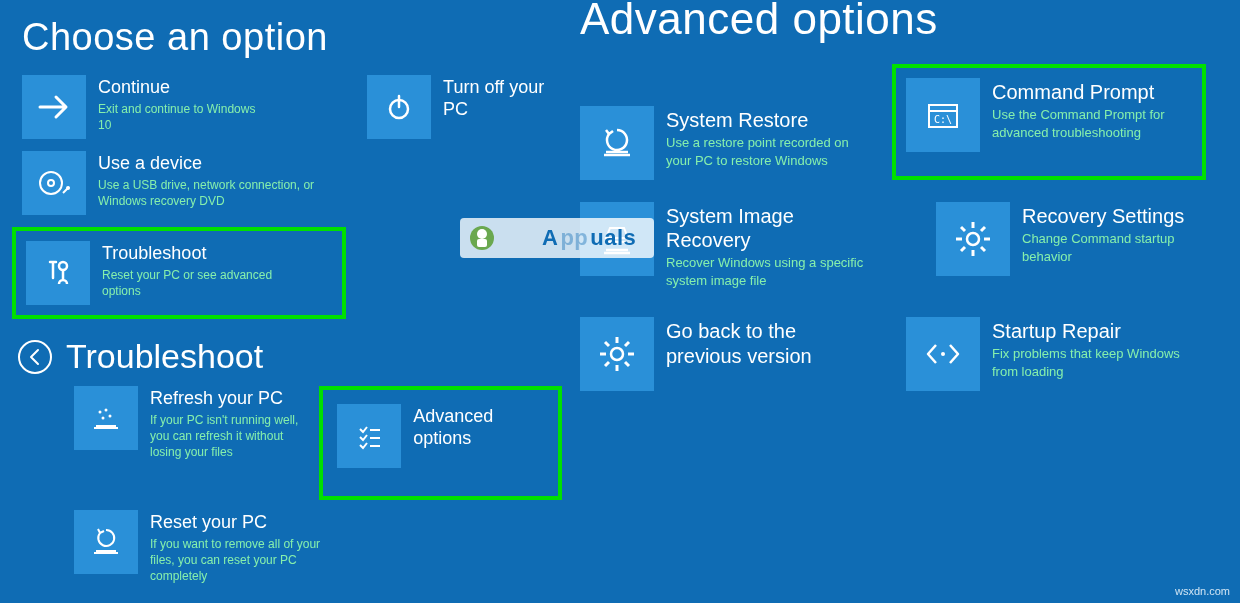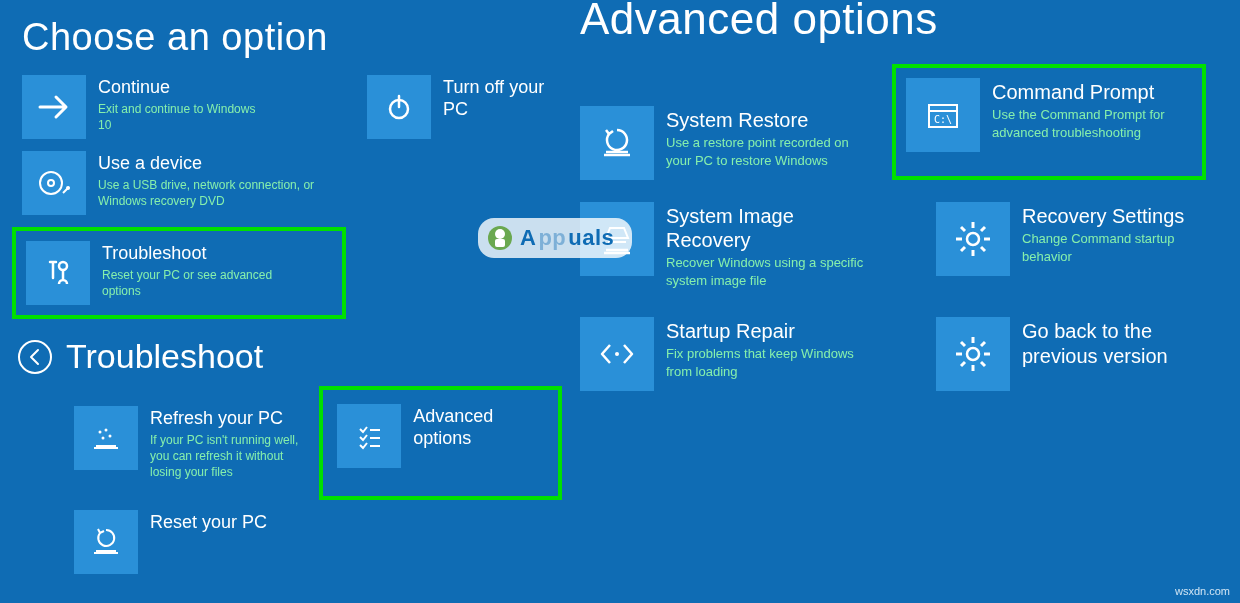--- a/index.html
+++ b/index.html
@@ -46,29 +46,29 @@
     .tile-text { padding-top: 2px; max-width: 190px; }
     .tile-title { font-size: 18px; font-weight: 400; line-height: 1.2; margin-bottom: 2px; }
     .tile-desc { font-size: 12px; line-height: 1.35; color: #86efac; }
 
     .tile.wide .tile-text { max-width: 220px; }
     .tile.narrow-text .tile-text { max-width: 180px; }
     .highlight-box { padding: 8px; border: 4px solid #00e000; display: inline-flex; }
 
     .indent { margin-left: 52px; }
 
-    .ts-row { display: flex; gap: 20px; margin-bottom: 10px; align-items: center; }
+    .ts-row { display: flex; gap: 20px; margin-bottom: 10px; align-items: flex-start; }
 
     .watermark {
-      position: absolute; left: 478px; top: 218px;
+      position: absolute; left: 460px; top: 218px;
       display: flex; align-items: center;
       background: rgba(255,255,255,.78);
       color: #1d5a87; padding: 4px 18px 4px 6px;
-      border-radius: 16px;
-      font-weight: 600; letter-spacing: .5px;
+      border-radius: 4px;
+      font-weight: 600; letter-spacing: .5px; gap: 40px;
     }
     .watermark .logo { width: 32px; height: 32px; margin-right: 4px; display:flex;align-items:center;justify-content:center;}
     .watermark .brand { font-size: 22px; color:#0f6cb4; }
     .wsxdn { position:absolute; right:10px; bottom:6px; font-size:11px; color:#e6f2fb; opacity:.9;text-align:right;}
     svg { display:block; }
   </style>
 </head>
 <body>
 
 <div class="col-left">
@@ -185,20 +185,21 @@
       <div class="tile-icon">
         <svg width="36" height="36" viewBox="0 0 36 36">
             <path d="M8 27 H28" stroke="#fff" stroke-width="2"></path>
             <path d="M6 29 H30" stroke="#fff" stroke-width="2"></path>
             <path d="M18 6 A8 8 0 1 1 12 9" stroke="#fff" stroke-width="2" fill="none"></path>
             <path d="M10 5 L12 9 L16 7" stroke="#fff" stroke-width="2" fill="none"></path>
           </svg>
       </div>
       <div class="tile-text">
         <div class="tile-title">Reset your PC</div>
+        <div class="tile-desc">If you want to remove all of your files, you can reset your PC completely</div>
       </div>
     </div>
   </div>
 </div>
 
 <div class="col-right">
   <div class="heading heading-right">Advanced options</div>
 
   <div style="display:flex; gap:16px; align-items:flex-end; margin-bottom:22px;">
     <div class="tile" style="padding-top:14px;">
@@ -267,50 +268,50 @@
         <div class="tile-title" style="font-size:20px;">Recovery Settings</div>
         <div class="tile-desc" style="font-size:13px;">Change Command startup behavior</div>
       </div>
     </div>
   </div>
 
   <div style="display:flex; gap:60px;">
     <div class="tile">
       <div class="tile-icon" style="width:74px;height:74px;">
         <svg width="42" height="42" viewBox="0 0 42 42">
-            <path d="M14 12 L6 21 L14 30" stroke="#fff" stroke-width="2.5" fill="none" stroke-linejoin="round"></path>
-            <path d="M28 12 L36 21 L28 30" stroke="#fff" stroke-width="2.5" fill="none" stroke-linejoin="round"></path>
-            <circle cx="21" cy="21" r="2" fill="#fff"></circle>
-          </svg>
-      </div>
-      <div class="tile-text" style="max-width:210px;">
-        <div class="tile-title" style="font-size:20px;">Startup Repair</div>
-        <div class="tile-desc" style="font-size:13px;">Fix problems that keep Windows from loading</div>
-      </div>
-    </div>
-    <div class="tile">
-      <div class="tile-icon" style="width:74px;height:74px;">
-        <svg width="42" height="42" viewBox="0 0 42 42">
             <circle cx="21" cy="21" r="6" stroke="#fff" stroke-width="2.5" fill="none"></circle>
             <g stroke="#fff" stroke-width="3">
               <line x1="21" y1="4" x2="21" y2="10"></line>
               <line x1="21" y1="32" x2="21" y2="38"></line>
               <line x1="4" y1="21" x2="10" y2="21"></line>
               <line x1="32" y1="21" x2="38" y2="21"></line>
               <line x1="9" y1="9" x2="13" y2="13"></line>
               <line x1="29" y1="29" x2="33" y2="33"></line>
               <line x1="33" y1="9" x2="29" y2="13"></line>
               <line x1="13" y1="29" x2="9" y2="33"></line>
             </g>
           </svg>
       </div>
       <div class="tile-text" style="max-width:180px;">
         <div class="tile-title" style="font-size:20px;line-height:1.25;">Go back to the previous version</div>
       </div>
     </div>
+    <div class="tile">
+      <div class="tile-icon" style="width:74px;height:74px;">
+        <svg width="42" height="42" viewBox="0 0 42 42">
+            <path d="M14 12 L6 21 L14 30" stroke="#fff" stroke-width="2.5" fill="none" stroke-linejoin="round"></path>
+            <path d="M28 12 L36 21 L28 30" stroke="#fff" stroke-width="2.5" fill="none" stroke-linejoin="round"></path>
+            <circle cx="21" cy="21" r="2" fill="#fff"></circle>
+          </svg>
+      </div>
+      <div class="tile-text" style="max-width:210px;">
+        <div class="tile-title" style="font-size:20px;">Startup Repair</div>
+        <div class="tile-desc" style="font-size:13px;">Fix problems that keep Windows from loading</div>
+      </div>
+    </div>
   </div>
 </div>
 
 <div class="watermark">
   <div class="logo">
     <svg width="28" height="28" viewBox="0 0 28 28">
         <circle cx="14" cy="14" r="12" fill="#6aa84f"></circle>
         <circle cx="14" cy="10" r="5" fill="#fff"></circle>
         <rect x="9" y="15" width="10" height="8" rx="2" fill="#fff"></rect>
       </svg>

